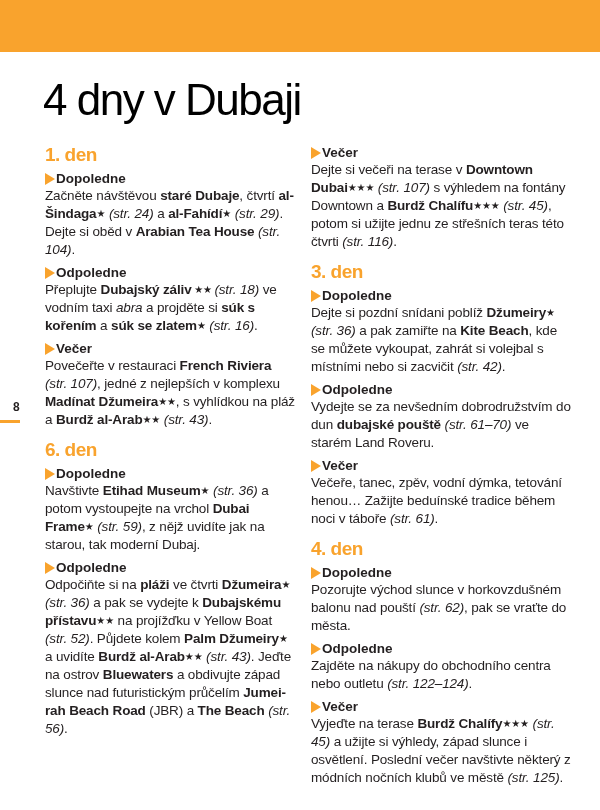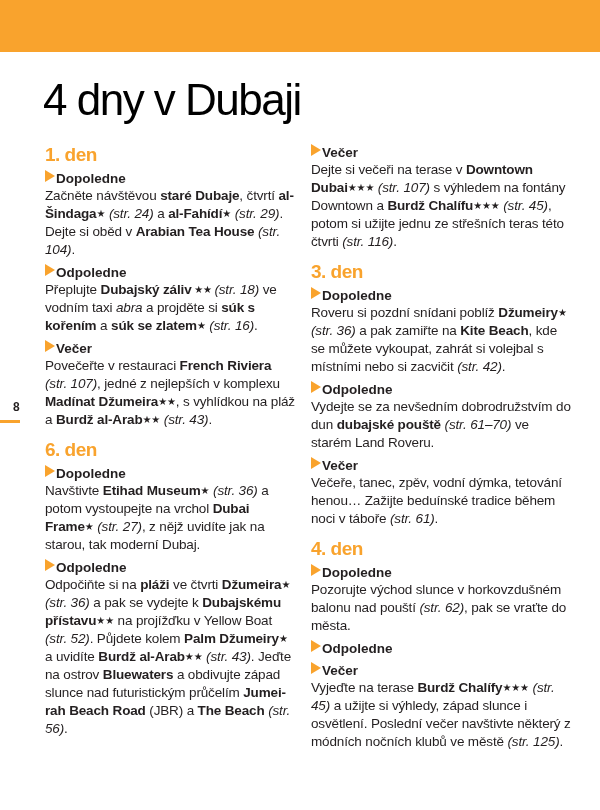--- a/index.html
+++ b/index.html
@@ -8,21 +8,21 @@
   .top-band { position: absolute; left: 0; top: 0; width: 600px; height: 52px; background: #f9a32d; }
   .page-title { position: absolute; left: 43px; top: 78px; font-size: 44px; font-weight: 400; letter-spacing: -1.5px; color: #000000; line-height: 1; }
   .page-number { position: absolute; left: 13px; top: 400px; font-size: 12px; font-weight: 700; color: #231f20; }
   .page-tab { position: absolute; left: 0; top: 420px; width: 20px; height: 3px; background: #f9a32d; }
   .col { position: absolute; top: 144px; width: 250px; }
   .col-left { left: 45px; }
   .col-right { left: 311px; width: 260px; }
   .day { margin-bottom: 10px; }
   .day-title { font-size: 19px; font-weight: 700; color: #f9a32d; letter-spacing: -0.5px; line-height: 22px; margin-bottom: 4px; }
   .slot { margin-bottom: 5px; }
-  .slot-head { display: flex; align-items: flex-start; font-size: 13.5px; font-weight: 700; line-height: 17px; color: #231f20; }
+  .slot-head { display: flex; align-items: center; font-size: 13.5px; font-weight: 700; line-height: 17px; color: #231f20; }
   .arrow { display: inline-block; width: 0; height: 0; border-top: 6px solid transparent; border-bottom: 6px solid transparent; border-left: 10px solid #f9a32d; margin-right: 1px; }
   .slot-text { font-size: 13.5px; line-height: 18px; color: #231f20; letter-spacing: -0.15px; }
   .slot-text .b { font-weight: 700; }
   .slot-text .i { font-style: italic; text-align: right; }
   .slot-text .star { font-size: 10px; vertical-align: 1px; }
 </style>
 </head>
 <body>
 
 <div class="top-band"></div>
@@ -55,21 +55,21 @@
         <p class="slot-text"><span>Povečeřte v restauraci </span><span class="b">French Riviera</span><span> </span><span class="i">(str. 107)</span><span>, jedné z nejlepších v komplexu </span><span class="b">Madínat Džumeira</span><span class="star">★★</span><span>, s vyhlídkou na pláž a  </span><span class="b">Burdž al-Arab</span><span class="star">★★</span><span> </span><span class="i">(str. 43)</span><span>.</span></p>
       </div>
     </section>
     <section class="day">
       <h2 class="day-title">6. den</h2>
       <div class="slot">
         <div class="slot-head">
           <span class="arrow"></span>
           <span>Dopoledne</span>
         </div>
-        <p class="slot-text"><span>Navštivte </span><span class="b">Etihad Museum</span><span class="star">★</span><span> </span><span class="i">(str. 36)</span><span> a potom vystoupejte na vrchol </span><span class="b">Dubai Frame</span><span class="star">★</span><span> </span><span class="i">(str. 27)</span><span>, z nějž uvidíte jak na starou, tak moderní Dubaj.</span></p>
+        <p class="slot-text"><span>Navštivte </span><span class="b">Etihad Museum</span><span class="star">★</span><span> </span><span class="i">(str. 36)</span><span> a potom vystoupejte na vrchol </span><span class="b">Dubai Frame</span><span class="star">★</span><span> </span><span class="i">(str. 59)</span><span>, z nějž uvidíte jak na starou, tak moderní Dubaj.</span></p>
       </div>
       <div class="slot">
         <div class="slot-head">
           <span class="arrow"></span>
           <span>Odpoledne</span>
         </div>
         <p class="slot-text"><span>Odpočiňte si na </span><span class="b">pláži</span><span> ve čtvrti </span><span class="b">Džumei­ra</span><span class="star">★</span><span> </span><span class="i">(str. 36)</span><span> a pak se vydejte k </span><span class="b">Dubaj­skému přístavu</span><span class="star">★★</span><span>  na projížďku v Yellow Boat </span><span class="i">(str. 52)</span><span>. Půjdete kolem </span><span class="b">Palm Džumeiry</span><span class="star">★</span><span> a uvidíte </span><span class="b">Burdž al-Arab</span><span class="star">★★</span><span> </span><span class="i">(str. 43)</span><span>. Jeďte na ostrov </span><span class="b">Bluewaters</span><span> a obdivujte západ slunce nad futuristickým průčelím </span><span class="b">Jumei­rah Beach Road</span><span> (JBR) a </span><span class="b">The Beach</span><span> </span><span class="i">(str. 56)</span><span>.</span></p>
       </div>
     </section>
   </div>
@@ -83,21 +83,21 @@
         <p class="slot-text"><span>Dejte si večeři na terase v </span><span class="b">Downtown Dubai</span><span class="star">★★★</span><span> </span><span class="i">(str. 107)</span><span> s výhledem na fon­tány Downtown a </span><span class="b">Burdž Chalífu</span><span class="star">★★★</span><span> </span><span class="i">(str. 45)</span><span>, potom si užijte jednu ze střeš­ních teras této čtvrti </span><span class="i">(str. 116)</span><span>.</span></p>
       </div>
     </section>
     <section class="day">
       <h2 class="day-title">3. den</h2>
       <div class="slot">
         <div class="slot-head">
           <span class="arrow"></span>
           <span>Dopoledne</span>
         </div>
-        <p class="slot-text"><span>Roveru si pozdní snídani poblíž </span><span class="b">Džu­meiry</span><span class="star">★</span><span> </span><span class="i">(str. 36)</span><span> a pak zamiřte na </span><span class="b">Kite Beach</span><span>, kde se můžete vykoupat, zahrát si volejbal s místními nebo si zacvičit </span><span class="i">(str. 42)</span><span>.</span></p>
+        <p class="slot-text"><span>Dejte si pozdní snídani poblíž </span><span class="b">Džu­meiry</span><span class="star">★</span><span> </span><span class="i">(str. 36)</span><span> a pak zamiřte na </span><span class="b">Kite Beach</span><span>, kde se můžete vykoupat, zahrát si volejbal s místními nebo si zacvičit </span><span class="i">(str. 42)</span><span>.</span></p>
       </div>
       <div class="slot">
         <div class="slot-head">
           <span class="arrow"></span>
           <span>Odpoledne</span>
         </div>
         <p class="slot-text"><span>Vydejte se za nevšedním dobro­družstvím do dun </span><span class="b">dubajské pouště</span><span> </span><span class="i">(str. 61–70)</span><span> ve starém Land Roveru.</span></p>
       </div>
       <div class="slot">
         <div class="slot-head">
@@ -114,20 +114,21 @@
           <span class="arrow"></span>
           <span>Dopoledne</span>
         </div>
         <p class="slot-text"><span>Pozorujte východ slunce v horkovzduš­ném balonu nad pouští </span><span class="i">(str. 62)</span><span>, pak se vraťte do města.</span></p>
       </div>
       <div class="slot">
         <div class="slot-head">
           <span class="arrow"></span>
           <span>Odpoledne</span>
         </div>
+        <p class="slot-text"><span>Zajděte na nákupy do obchodního cen­tra nebo outletu </span><span class="i">(str. 122–124)</span><span>.</span></p>
       </div>
       <div class="slot">
         <div class="slot-head">
           <span class="arrow"></span>
           <span>Večer</span>
         </div>
         <p class="slot-text"><span>Vyjeďte na terase </span><span class="b">Burdž Chalífy</span><span class="star">★★★</span><span> </span><span class="i">(str. 45)</span><span> a užijte si výhledy, západ slunce i osvětlení. Poslední večer navštivte některý z módních nočních klubů ve městě </span><span class="i">(str. 125)</span><span>.</span></p>
       </div>
     </section>
   </div>

